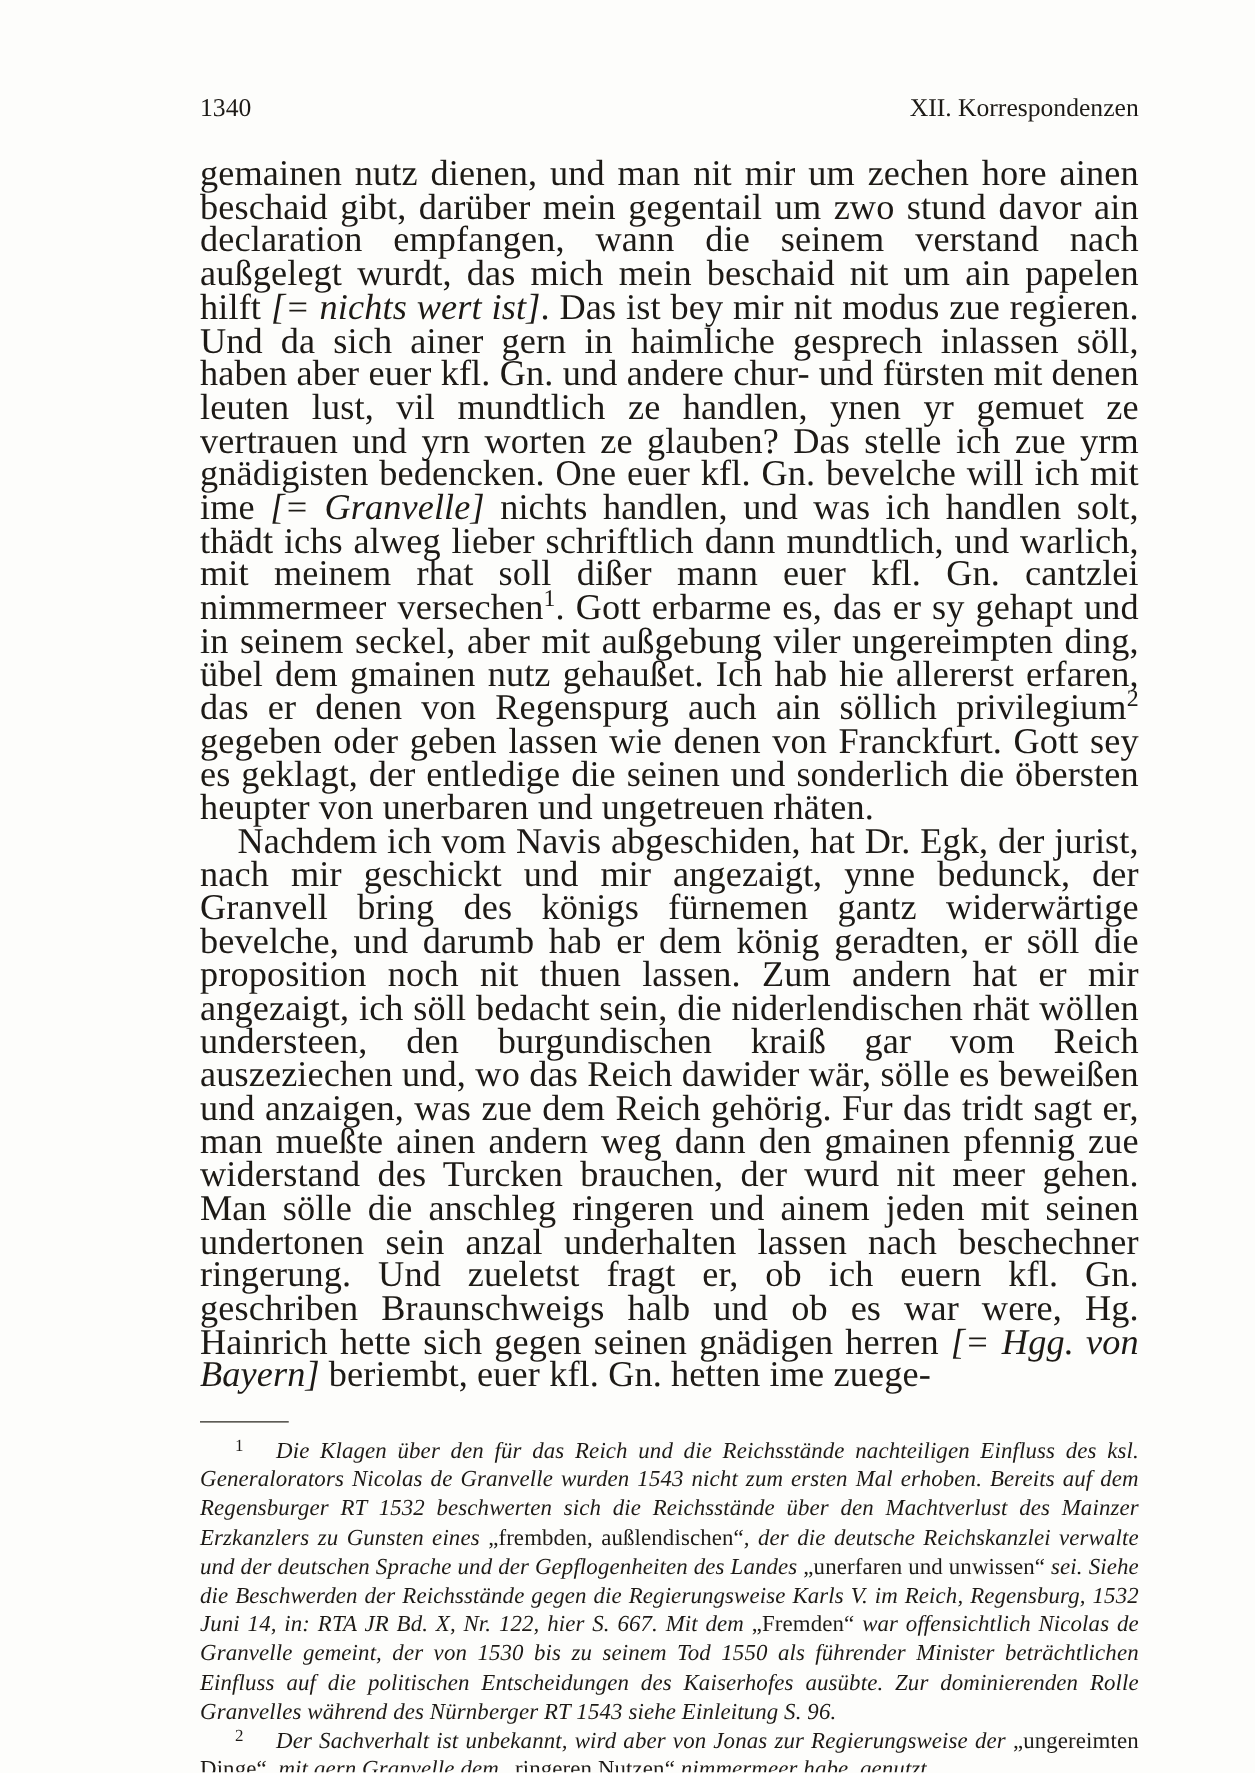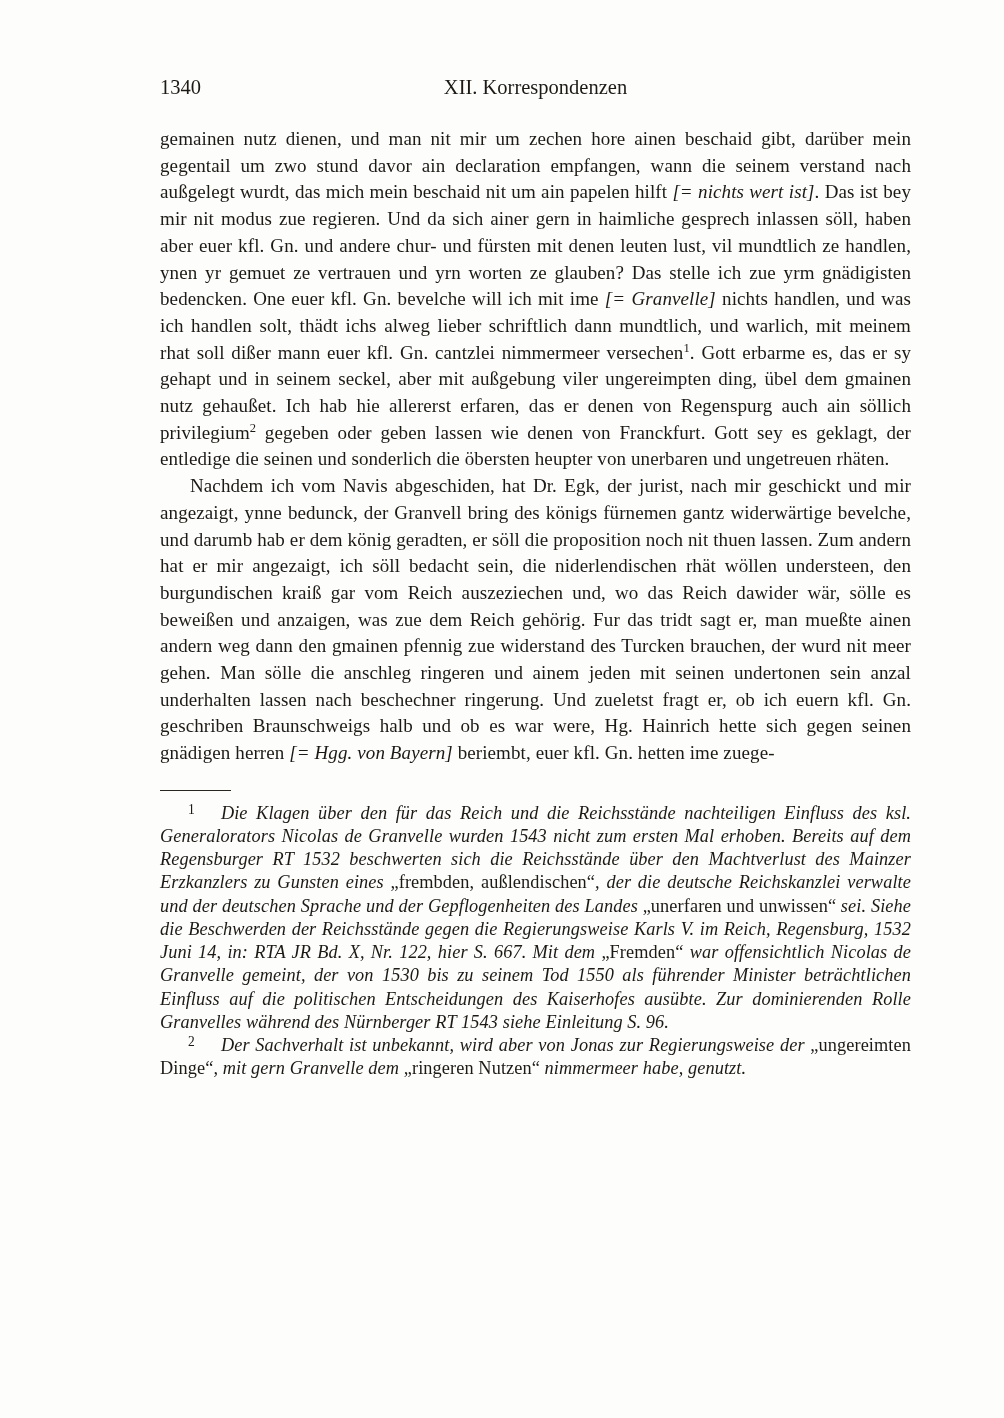--- a/index.html
+++ b/index.html
@@ -35,25 +35,25 @@
   .page-number {
     position: absolute;
     left: 0;
     top: 0;
   }
   .running-title {
     position: absolute;
     left: 0;
     right: 0;
     top: 0;
-    text-align: center;
+    text-align: right;
   }
 
   .body-text p {
-    font-size: 19px;
+    font-size: 29px;
     line-height: 26.7px;
     text-align: justify;
     letter-spacing: 0.1px;
   }
   .body-text p.indent { text-indent: 30px; }
 
   .run-n { font-style: normal; }
   .run-i { font-style: italic; }
   .run-r { font-style: normal; }
 

